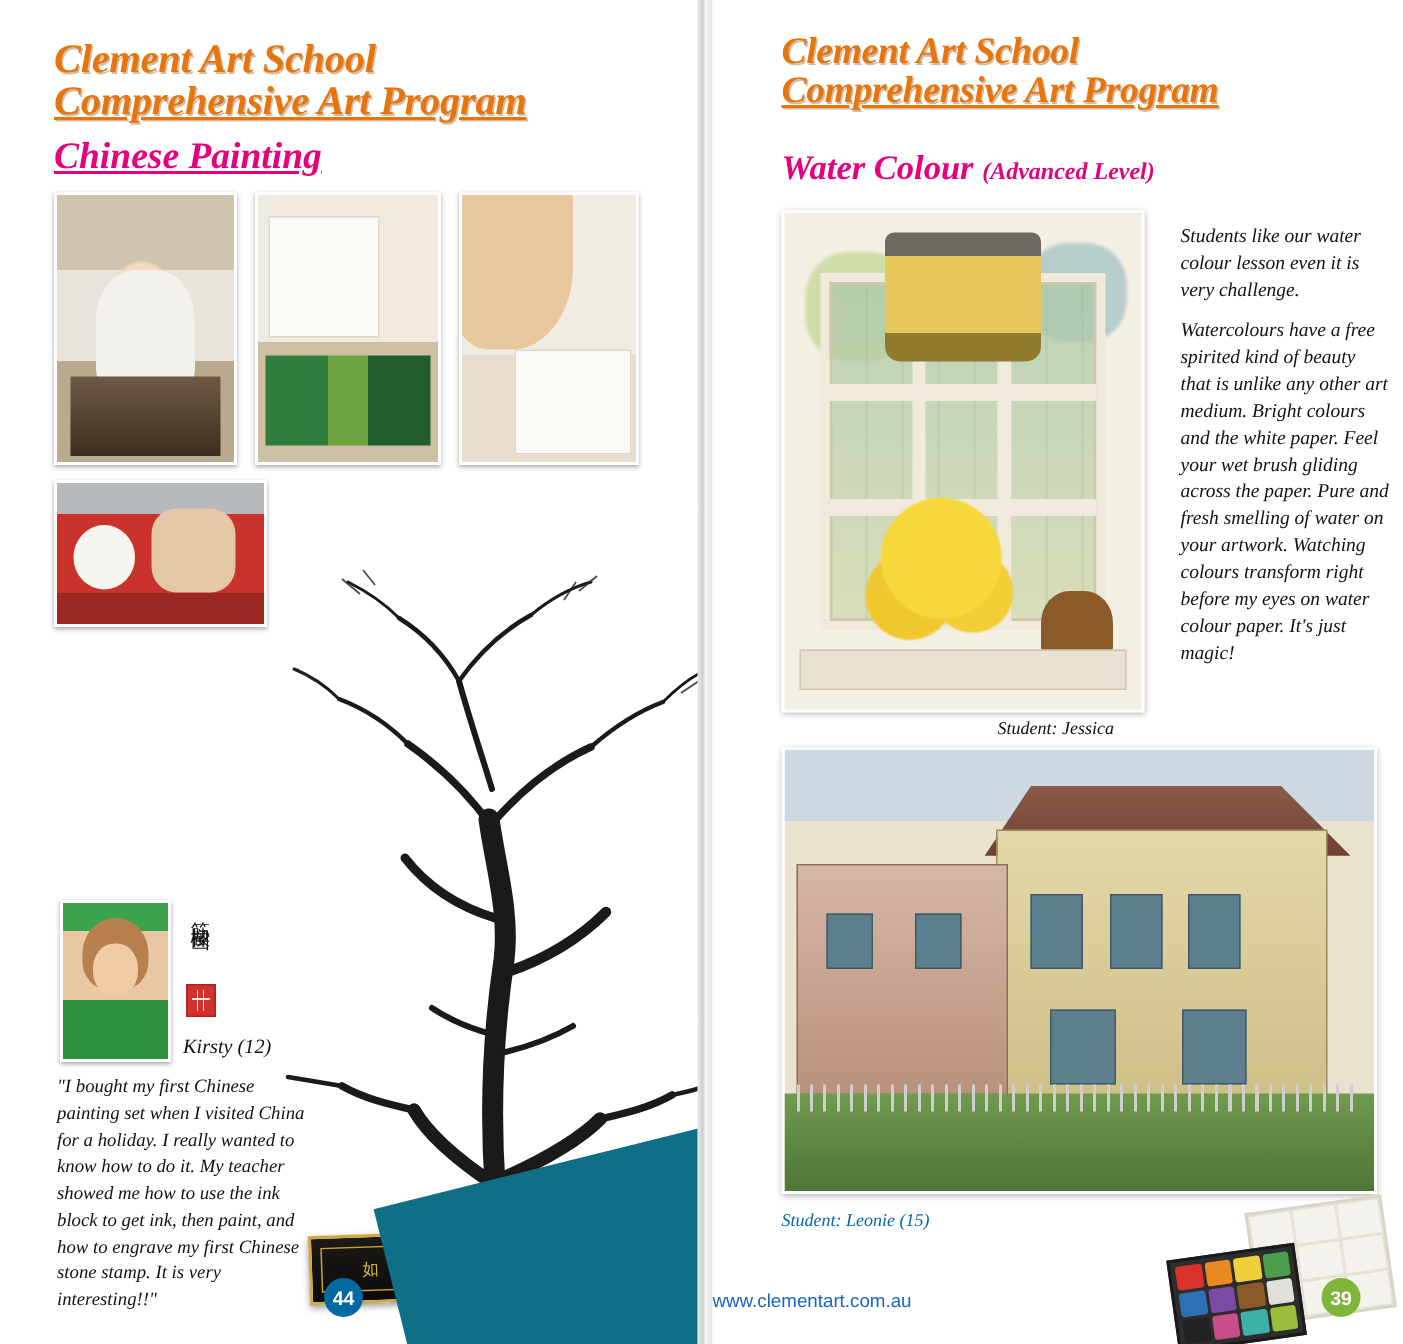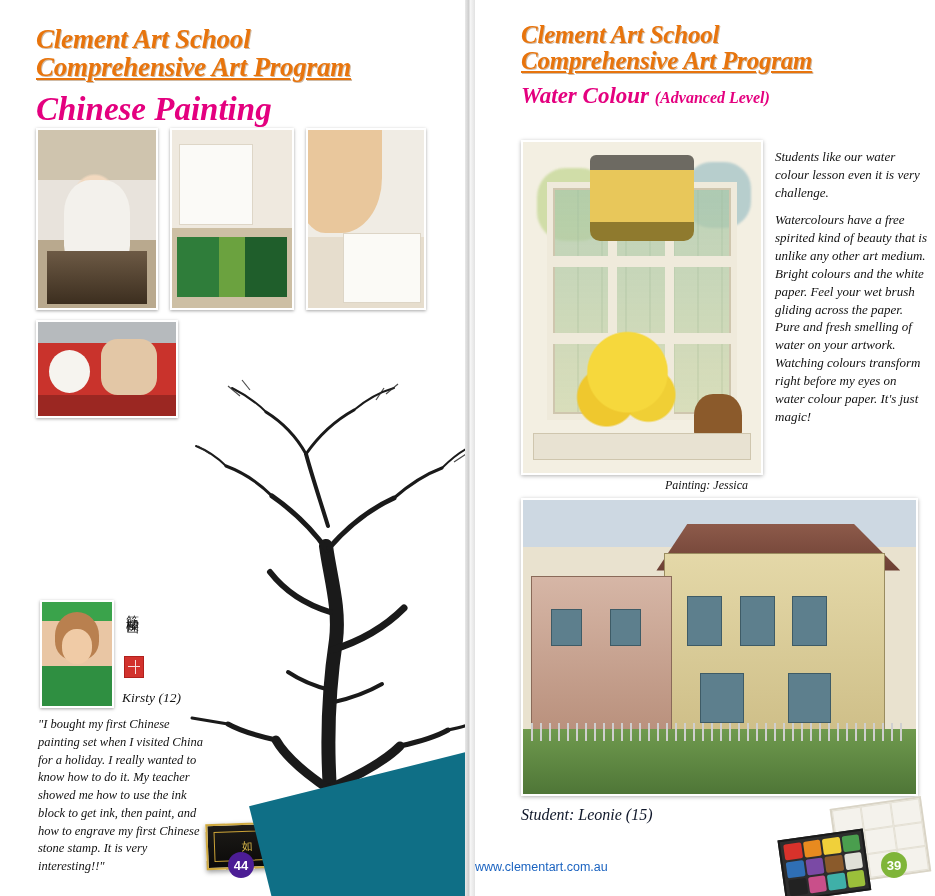--- a/index.html
+++ b/index.html
@@ -47,21 +47,21 @@
   .page-left .brand { font-size: 27px; }
   .page-right .brand { font-size: 25px; }
 
   .subject {
     font-family: "Liberation Serif", serif;
     font-weight: bold;
     font-style: italic;
     color: #E4007F;
     line-height: 1.05;
   }
-  .page-left .subject { font-size: 33px; }
+  .page-left .subject { font-size: 25px; text-decoration: underline; }
   .page-right .subject { font-size: 23px; }
   .subject .lvl { font-size: 16px; }
 
   
   #leftHead { position: absolute; left: 36px; top: 26px; }
   #leftSubject { position: absolute; left: 36px; top: 92px; }
 
   .photo {
     position: absolute;
     border: 2px solid #ffffff;
@@ -161,26 +161,26 @@
   .teal-corner {
     position: absolute; right: -30px; bottom: -40px; width: 230px; height: 160px;
     background: #0f6f86; transform: rotate(-14deg);
   }
   .page-num {
     position: absolute; width: 26px; height: 26px; border-radius: 50%;
     display: flex; align-items: center; justify-content: center;
     color: #fff; font-weight: bold; font-size: 13px;
     font-family: "Liberation Sans", sans-serif;
   }
-  #pageNum44 { left: 228px; bottom: 18px; background: #4c1d95; text-align: right; }
+  #pageNum44 { left: 216px; bottom: 18px; background: #0369a1; text-align: right; }
   #pageNum45 { right: 28px; bottom: 18px; background: #7fb539; }
 
   
   #rightHead { position: absolute; left: 46px; top: 22px; }
-  #rightSubject { position: absolute; left: 46px; top: 84px; font-family: Liberation Serif, serif; }
+  #rightSubject { position: absolute; left: 46px; top: 100px; font-family: Liberation Serif, serif; }
 
   #wcWindow {
     position: absolute; left: 46px; top: 140px; width: 242px; height: 335px;
     border: 2px solid #ffffff; box-shadow: 0 1px 4px rgba(0,0,0,.3);
     background: #f3efe2;
     overflow: hidden;
   }
   .win-frame {
     position:absolute; left:10%; top:12%; width:80%; height:72%;
     background:
@@ -213,21 +213,21 @@
   }
   .sill {
     position:absolute; left:4%; bottom:4%; width:92%; height:8%;
     background:#e8e2d2; border:1px solid #cfc6ae;
   }
 
   #wcText {
     position: absolute; left: 300px; top: 148px; width: 152px;
     font-style: italic; font-size: 13px; line-height: 1.38; color: #111;
   }
-  #wcText p { margin: 0 0 9px 0; }
+  #wcText p { margin: 0 0 9px 12px; }
 
   #capJessica {
     position: absolute; left: 190px; top: 478px;
     font-style: italic; font-size: 12px; color: #111;
   }
 
   #wcHouse {
     position: absolute; left: 46px; top: 498px; width: 397px; height: 298px;
     border: 2px solid #fff; box-shadow: 0 1px 4px rgba(0,0,0,.3);
     background: linear-gradient(180deg,#cdd8e2 0 16%, #e9e2cf 16% 100%);
@@ -255,21 +255,21 @@
     position:absolute; left:0; bottom:0; width:100%; height:22%;
     background: linear-gradient(180deg,#6f9a4e,#4f7637);
   }
   .fence {
     position:absolute; left:2%; bottom:18%; width:96%; height:6%;
     background: repeating-linear-gradient(90deg,#cfcfcf 0 2px, transparent 2px 9px);
   }
 
   #capLeonie {
     position: absolute; left: 46px; top: 806px;
-    font-style: italic; font-size: 16px; color: #0f172a;
+    font-style: italic; font-size: 12px; color: #0369a1;
   }
   #website {
     position: absolute; left: 0; right: 0; bottom: 22px;
     text-align: left;
     color: #1b63c0; font-size: 12.5px;
     font-family: "Liberation Sans", sans-serif;
     margin-top: 12px;
   }
   
   .palette {
@@ -386,21 +386,21 @@
       <div class="flowers"></div>
       <div class="teapot"></div>
       <div class="sill"></div>
     </div>
 
     <div id="wcText">
       <p>Students like our water colour lesson even it is very challenge.</p>
       <p>Watercolours have a free spirited kind of beauty that is unlike any other art medium. Bright colours and the white paper. Feel your wet brush gliding across the paper. Pure and fresh smelling of water on your artwork. Watching colours transform right before my eyes on water colour paper. It's just magic!</p>
     </div>
 
-    <div id="capJessica">Painting: Jessica</div>
+    <div id="capJessica">Student: Jessica</div>
 
     <div id="wcHouse">
       <div class="house-roof"></div>
       <div class="house-main">
         <div class="house-win" style="left:10%;top:22%;width:16%;height:26%;"></div>
         <div class="house-win" style="left:34%;top:22%;width:16%;height:26%;"></div>
         <div class="house-win" style="left:58%;top:22%;width:16%;height:26%;"></div>
         <div class="house-win" style="left:16%;top:62%;width:20%;height:26%;"></div>
         <div class="house-win" style="left:56%;top:62%;width:20%;height:26%;"></div>
       </div>

